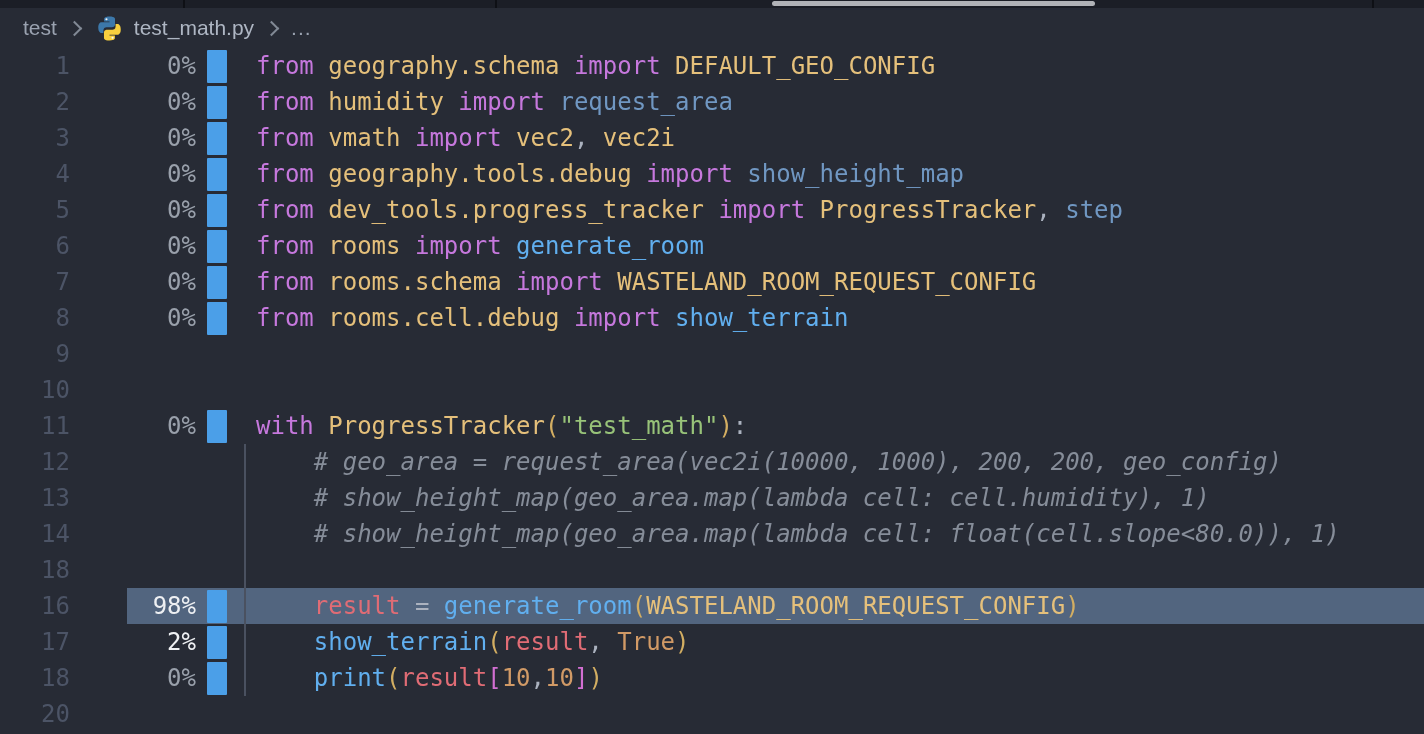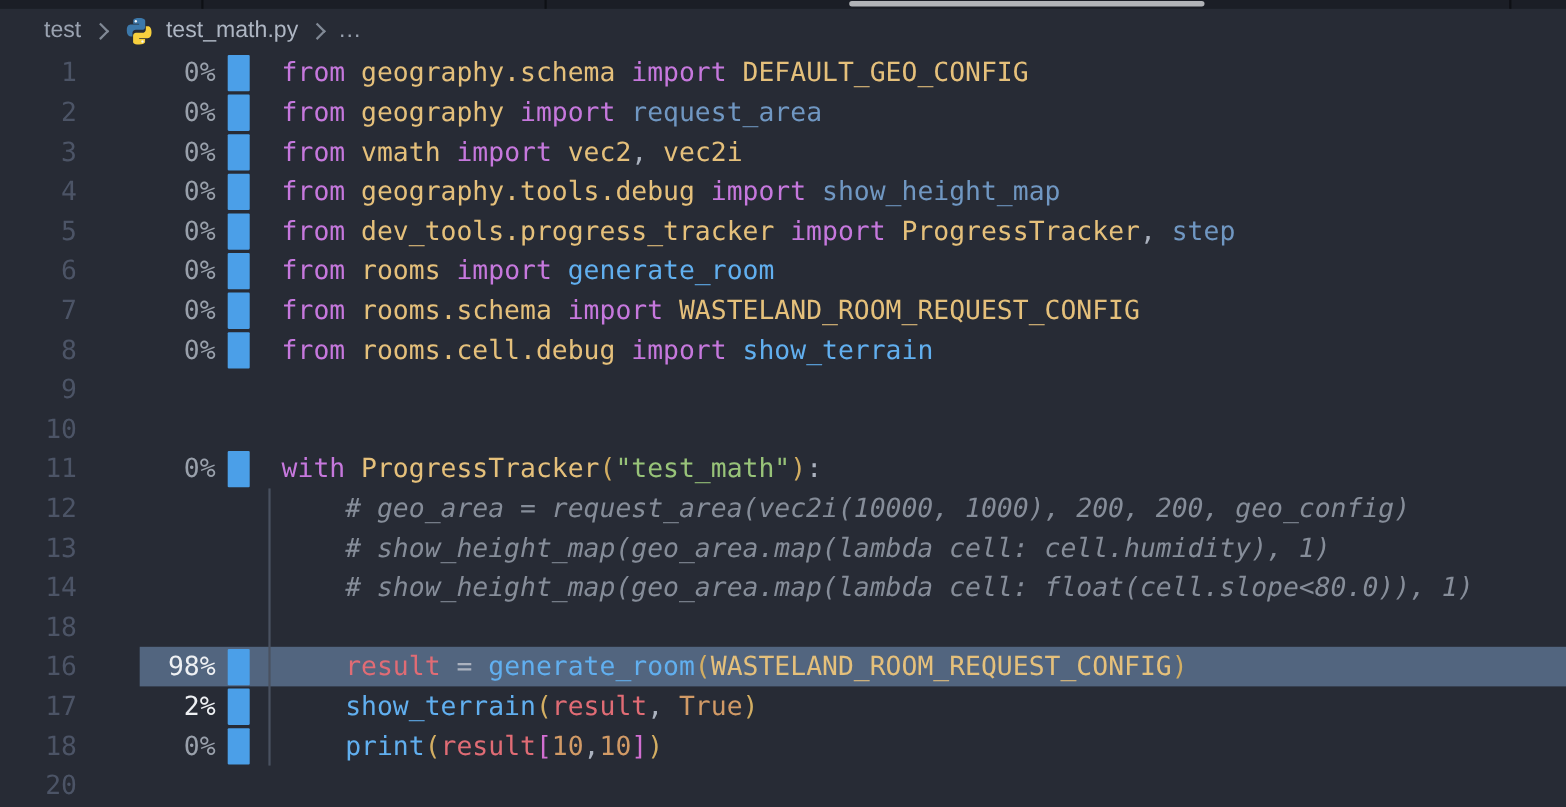--- a/index.html
+++ b/index.html
@@ -9,21 +9,21 @@
     font-family:"Liberation Sans",sans-serif;
     -webkit-font-smoothing:antialiased;
   }
   
   .topstrip{position:relative;height:8px;background:#1b1e26;}
   .tdiv{position:absolute;top:0;bottom:0;width:2px;background:#0e1015;}
   .tdiv.d1{left:183px;} .tdiv.d2{left:495px;} .tdiv.d3{left:1372px;}
   .hthumb{position:absolute;left:772px;top:1px;width:323px;height:5px;border-radius:3px;background:#b1b3b7;}
 
   
-  .breadcrumb{height:40px;display:flex;align-items:center;padding-left:40px;
+  .breadcrumb{height:40px;display:flex;align-items:center;padding-left:23px;
     font-size:21px;color:#9aa2b0;}
   .crumb{cursor:default;}
   .crumb.file{color:#aeb6c3;}
   .chev{width:9px;height:9px;border-top:2.4px solid #818995;border-right:2.4px solid #818995;
     transform:rotate(45deg);margin:0 14px 0 12px;flex:0 0 auto;}
   .pyicon{width:27px;height:27px;margin:0 11px 0 2px;flex:0 0 auto;}
   .more{letter-spacing:1px;color:#9aa2b0;}
 
   
   .codearea{position:relative;height:686px;}
@@ -68,21 +68,21 @@
 <div class="row">
       <div class="ln">1</div>
       <div class="pct">0%</div>
       <div class="mk on"></div>
       <div class="code"><span style="color: rgb(198, 120, 221);">from </span><span style="color: rgb(229, 192, 123);">geography.schema </span><span style="color: rgb(198, 120, 221);">import </span><span style="color: rgb(229, 192, 123);">DEFAULT_GEO_CONFIG</span></div>
     </div>
     <div class="row">
       <div class="ln">2</div>
       <div class="pct">0%</div>
       <div class="mk on"></div>
-      <div class="code"><span style="color: rgb(198, 120, 221);">from </span><span style="color: rgb(229, 192, 123);">geography </span><span style="color: rgb(198, 120, 221);">import </span><span style="color: rgb(112, 151, 194);">request_area</span></div>
+      <div class="code"><span style="color: rgb(198, 120, 221);">from </span><span style="color: rgb(229, 192, 123);">humidity </span><span style="color: rgb(198, 120, 221);">import </span><span style="color: rgb(112, 151, 194);">request_area</span></div>
     </div>
     <div class="row">
       <div class="ln">3</div>
       <div class="pct">0%</div>
       <div class="mk on"></div>
       <div class="code"><span style="color: rgb(198, 120, 221);">from </span><span style="color: rgb(229, 192, 123);">vmath </span><span style="color: rgb(198, 120, 221);">import </span><span style="color: rgb(229, 192, 123);">vec2</span><span style="color: rgb(171, 178, 191);">, </span><span style="color: rgb(229, 192, 123);">vec2i</span></div>
     </div>
     <div class="row">
       <div class="ln">4</div>
       <div class="pct">0%</div>

